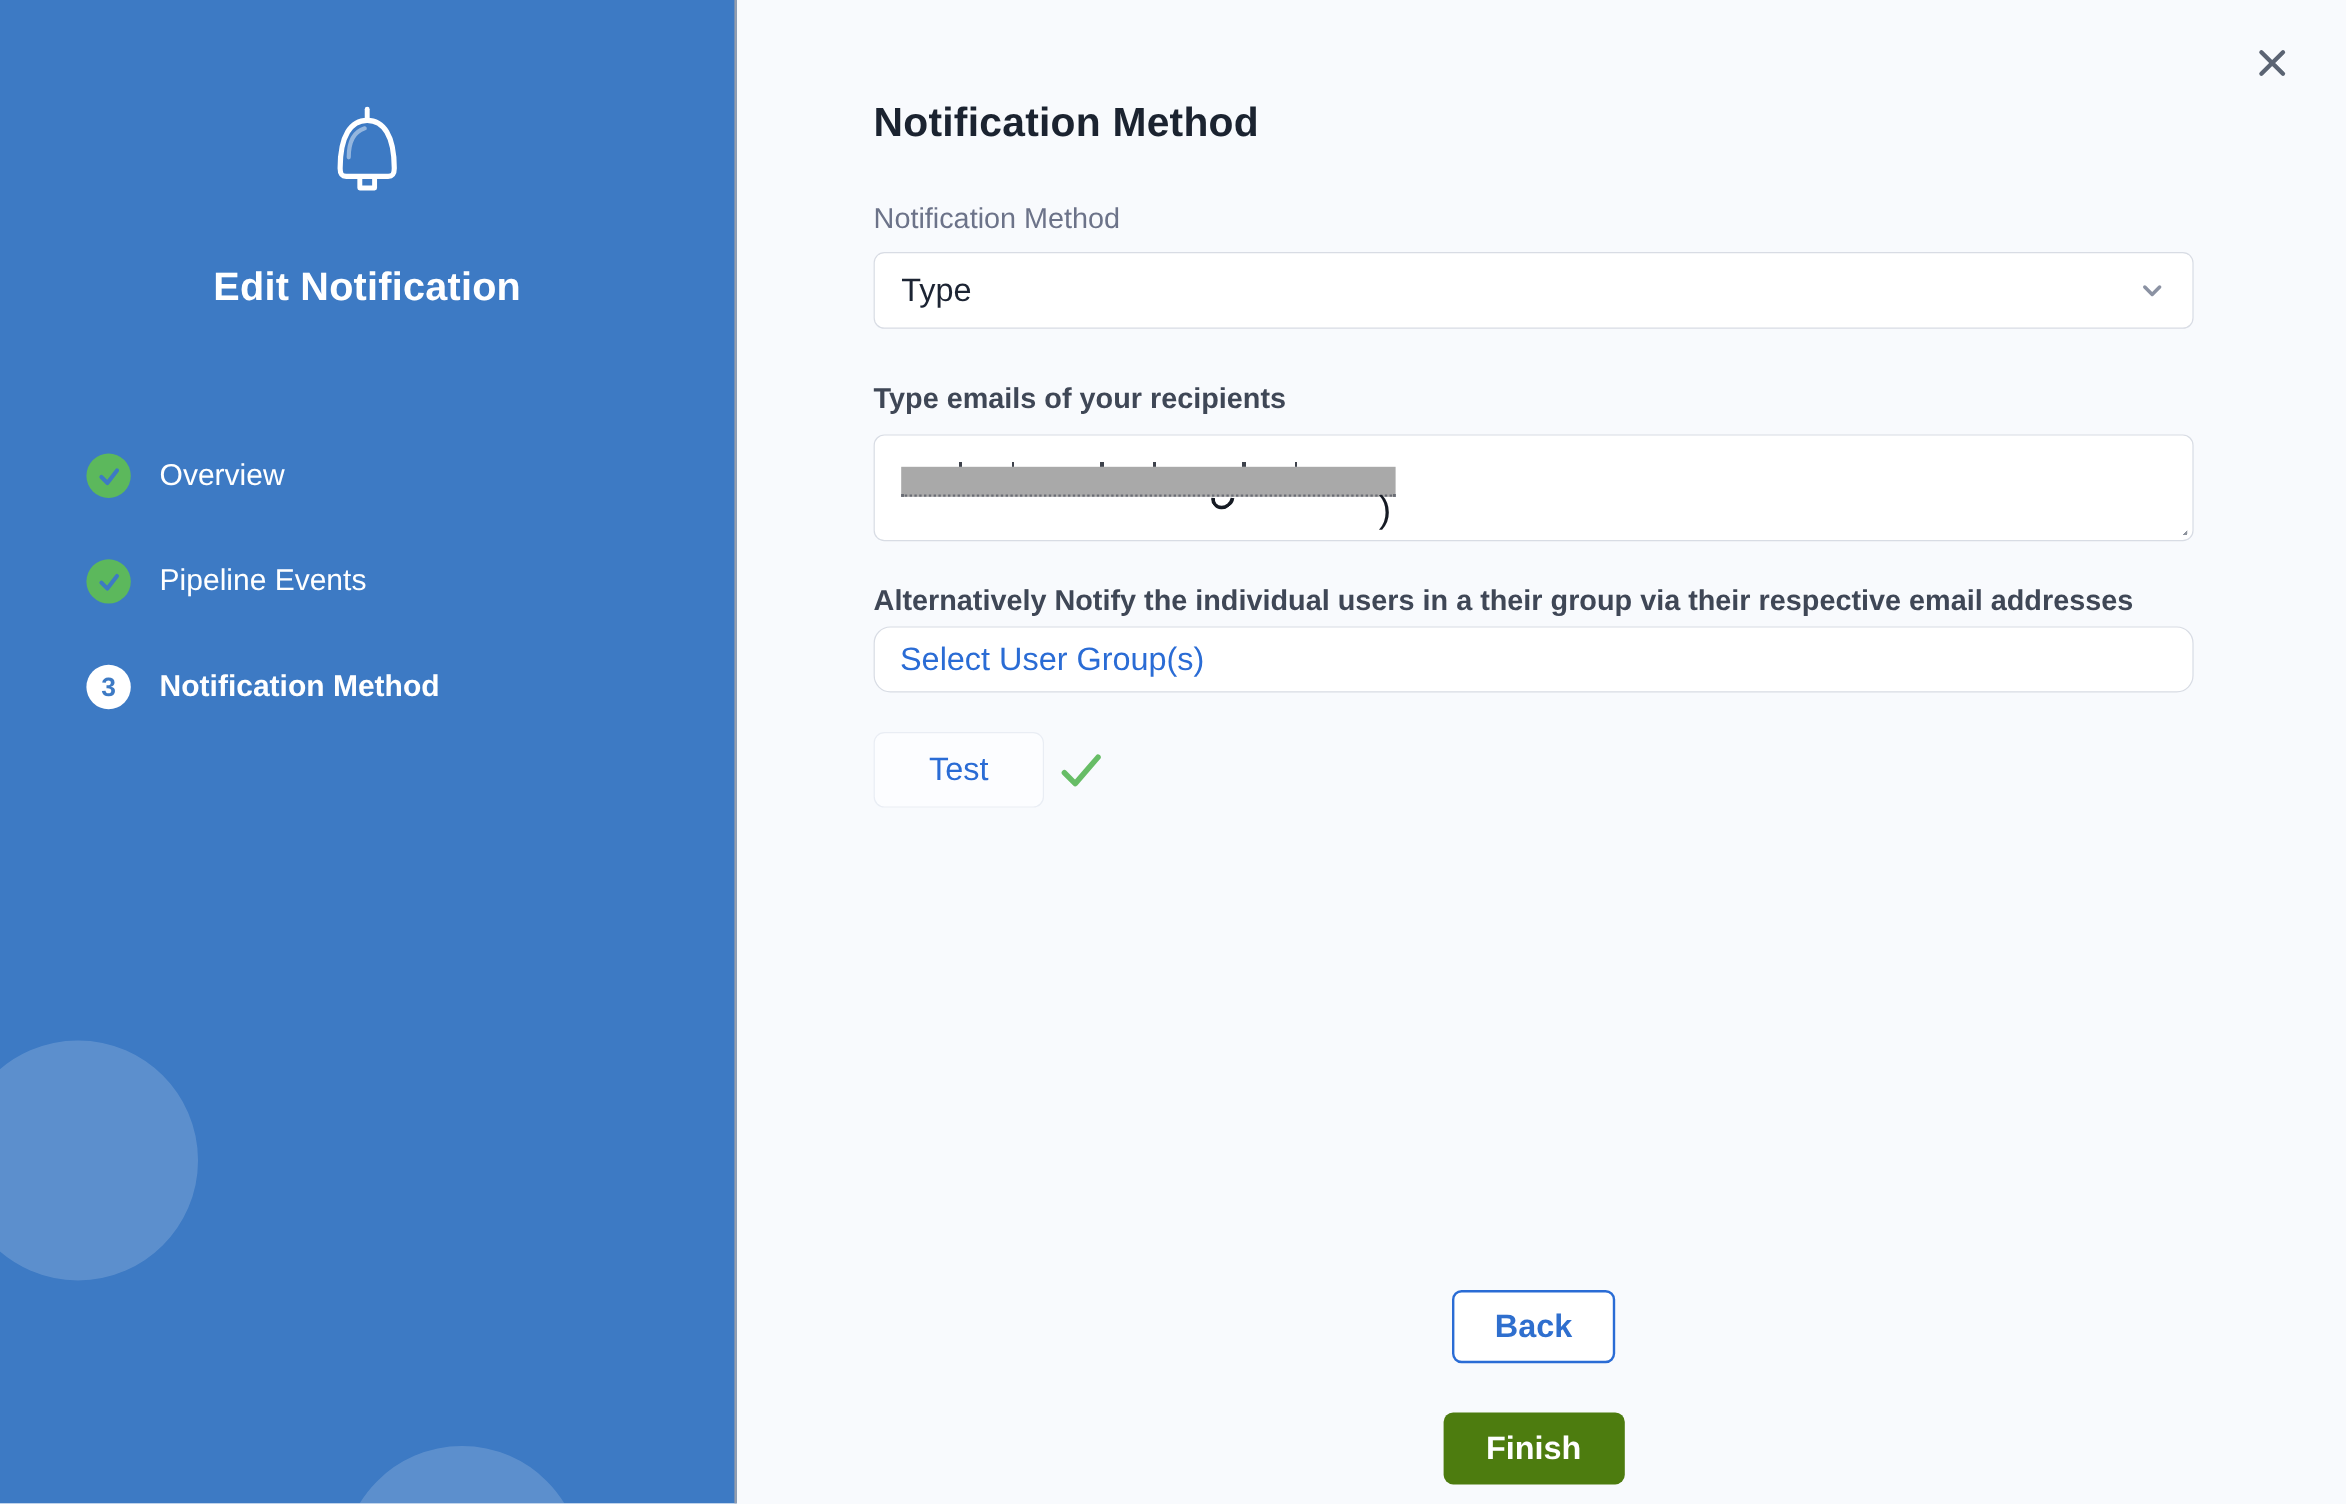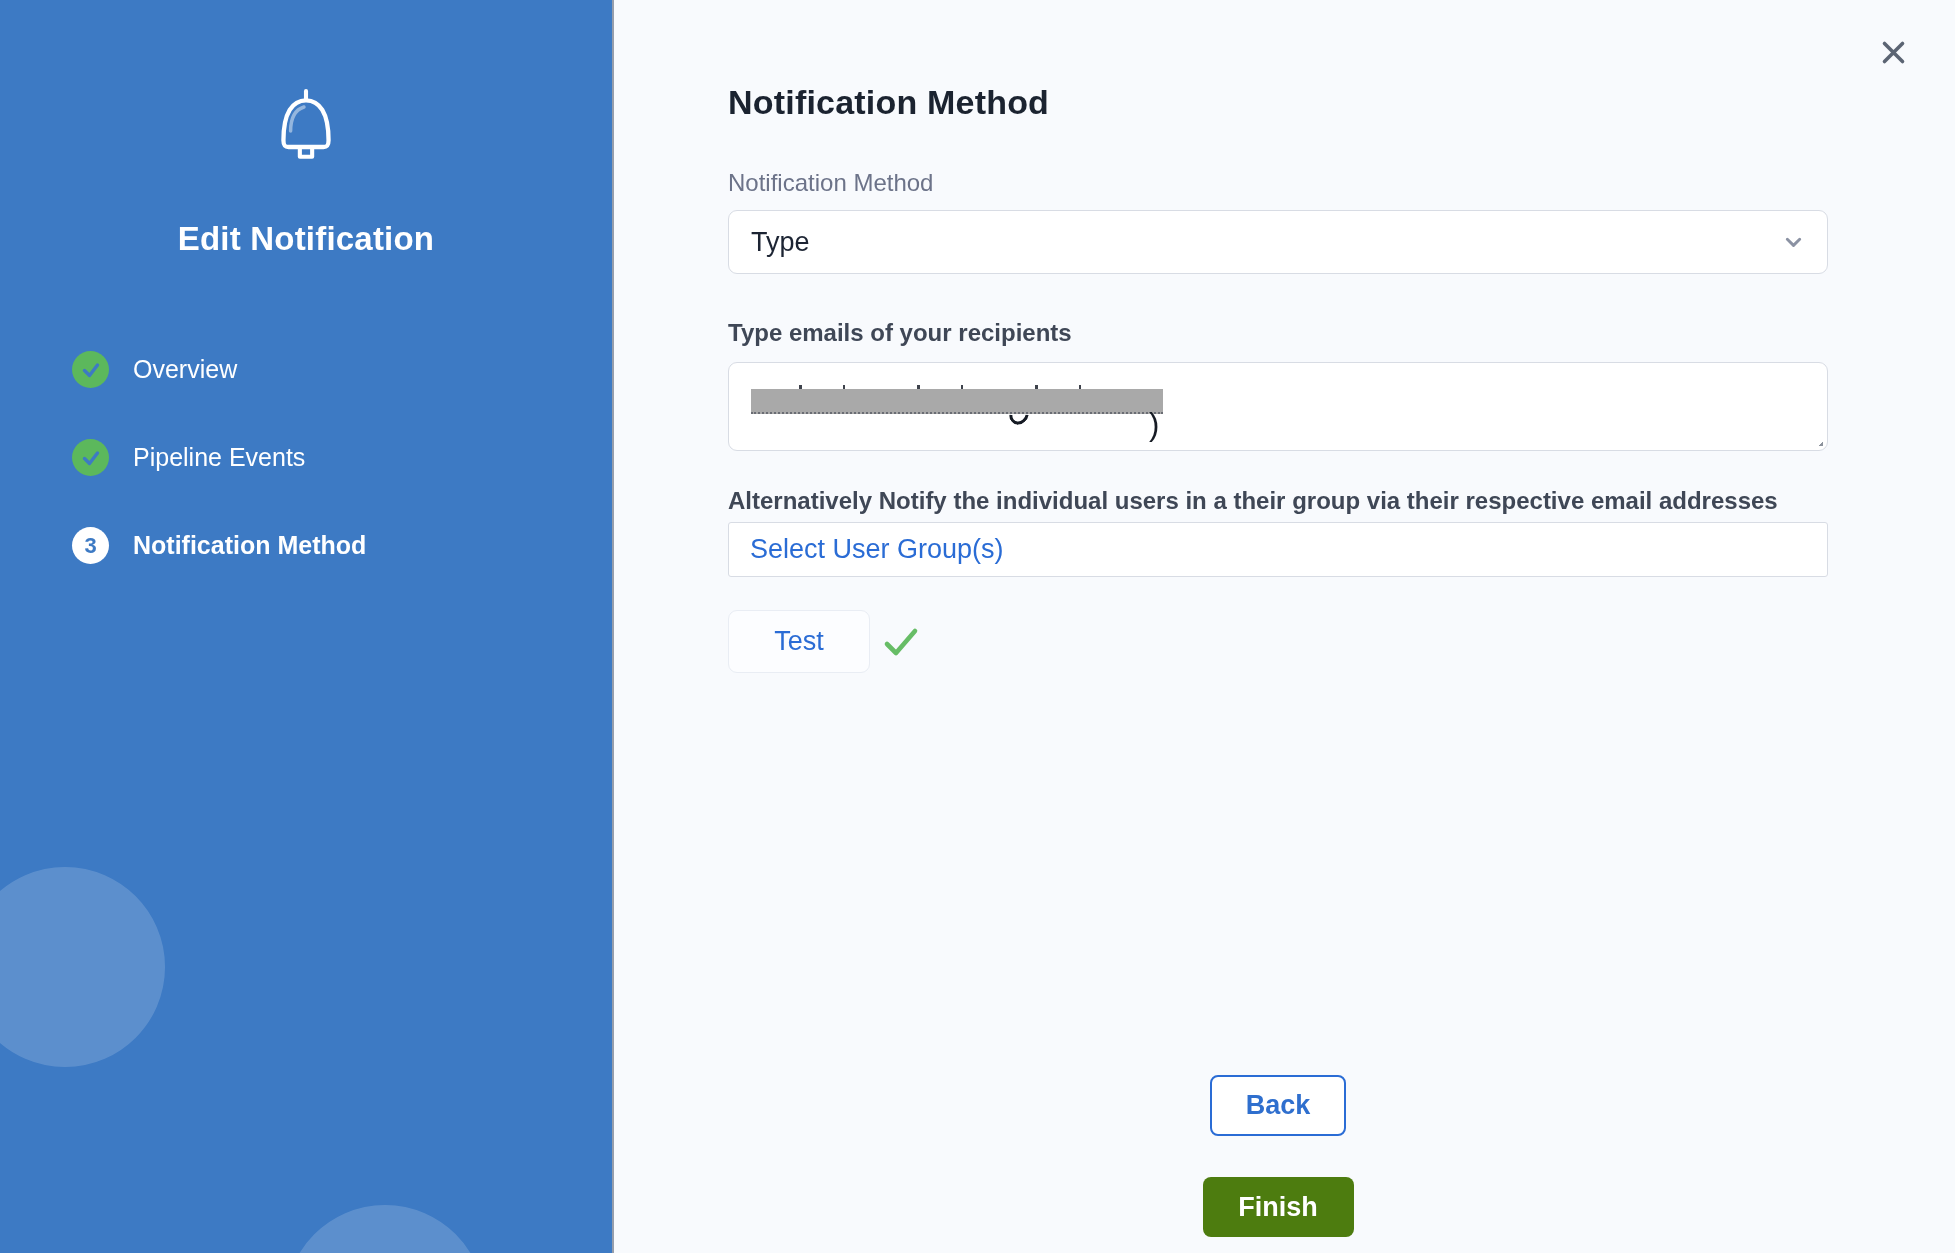--- a/index.html
+++ b/index.html
@@ -27,21 +27,21 @@
   }
   .wm-a { left:-35px; top:867px; }
   .wm-b { left:285px; top:1205px; }
 
   .bell-wrap { position:absolute; top:88px; left:0; width:100%; display:flex; justify-content:center; }
   .sb-title {
     position:absolute; top:220px; left:0; width:100%;
     text-align:center; color:#ffffff; font-size:33px; font-weight:700;
     letter-spacing:0.2px;
   }
-  .steps { position:absolute; top:351px; left:72px; }
+  .steps { position:absolute; top:378px; left:72px; }
   .step { display:flex; align-items:center; gap:24px; height:37px; margin-bottom:51px; cursor:pointer; }
   .step-circle {
     width:37px; height:37px; border-radius:50%;
     display:flex; align-items:center; justify-content:center; flex:0 0 37px;
   }
   .step-circle.done { background:#5cb85c; }
   .step-circle.active { background:#ffffff; color:#3d7ac4; font-weight:700; font-size:22px; }
   .step-label { color:#ffffff; font-size:25px; font-weight:400; }
   .step.active .step-label { font-weight:700; }
 
@@ -95,21 +95,21 @@
     font-size:31px; color:#161b24; font-weight:400;
   }
   .grip {
     position:absolute; right:4px; bottom:4px; width:17px; height:17px;
     background:repeating-linear-gradient(135deg, transparent 0 4px, #8d939d 4px 6.5px, transparent 6.5px 9px, #8d939d 9px 11.5px, transparent 11.5px 17px);
     clip-path:polygon(100% 0, 100% 100%, 0 100%);
   }
 
   .group-box {
     margin-top:6px; height:55px; width:100%;
-    background:#ffffff; border:1px solid #d8dce4; border-radius:3px;
+    background:#ffffff; border:1px solid #d8dce4; border-radius:14px;
     display:flex; align-items:center; padding:12px 21px;
     font-size:27px; color:#2a6cd5; cursor:pointer;
   }
 
   .test-row { margin-top:33px; display:flex; align-items:center; gap:12px; height:63px; }
   .test-btn {
     width:142px; height:63px;
     background:#fcfdff; border:1px solid #e9edf4; border-radius:9px;
     display:flex; align-items:center; justify-content:center;
     font-size:27px; color:#2a6cd5; cursor:pointer;

